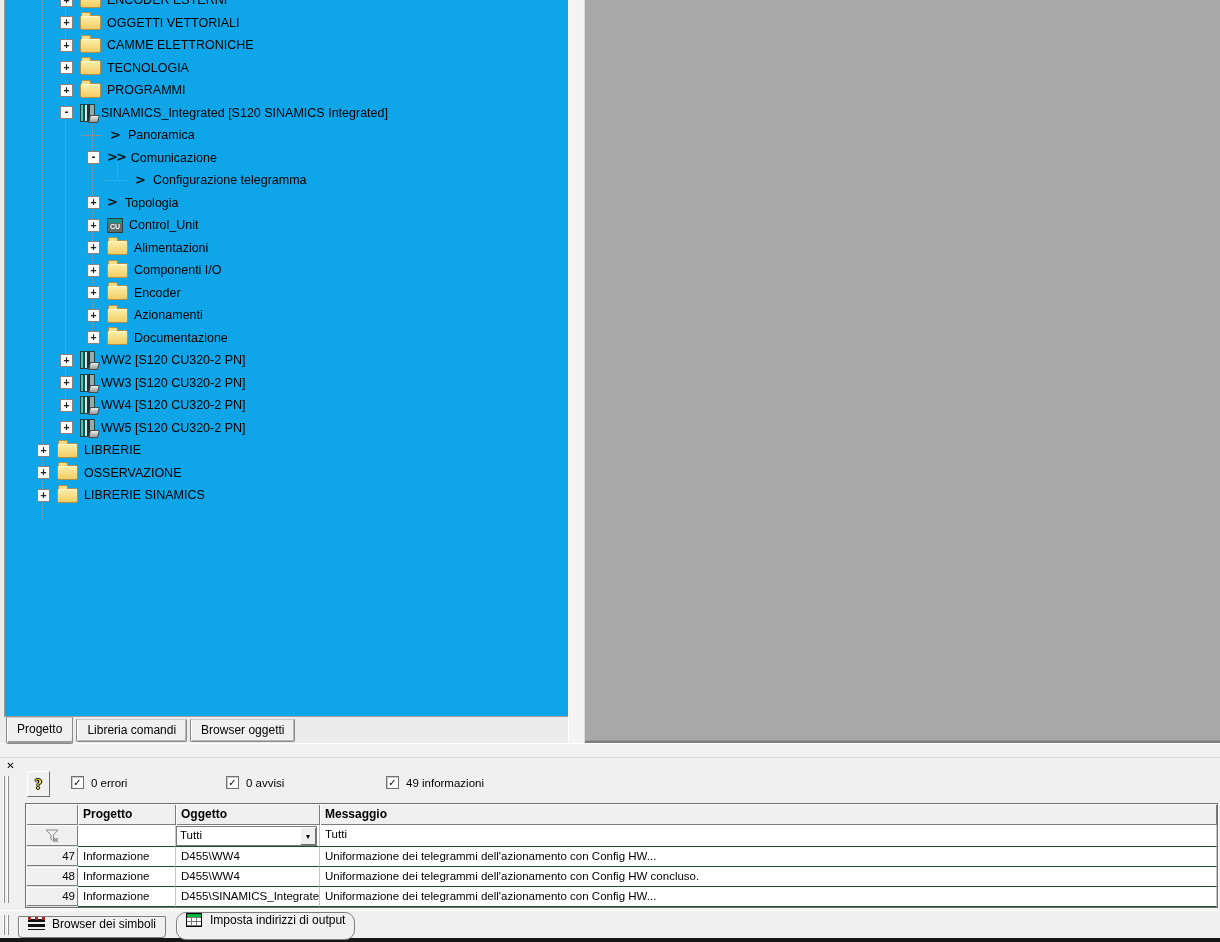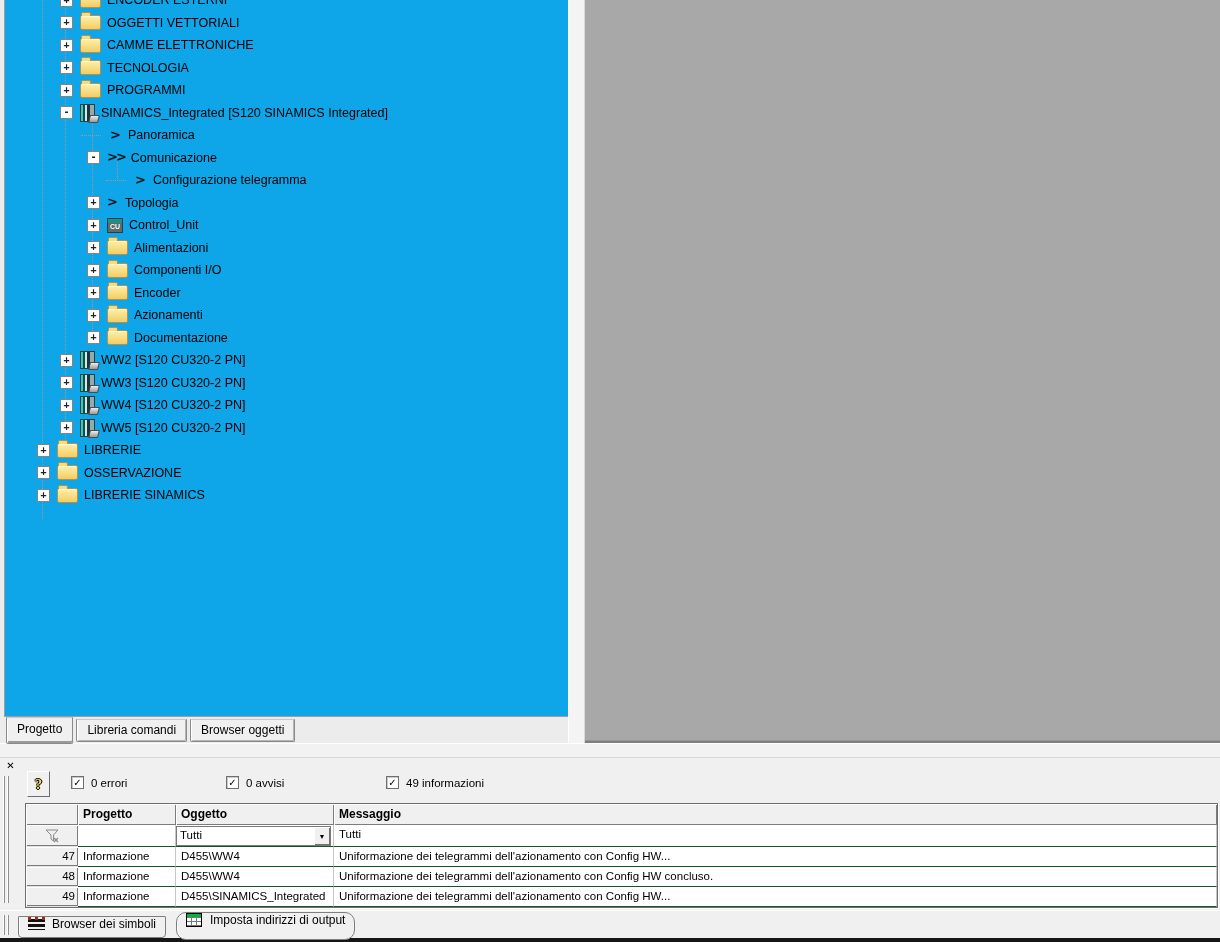--- a/index.html
+++ b/index.html
@@ -81,21 +81,21 @@
   .chk.f0{left:46px}.chk.f1{left:201px}.chk.f2{left:361px}
   .cbox{width:13px;height:13px;box-sizing:border-box;background:#fff;border:1px solid #6f6f6f;
           box-shadow:inset 1px 1px 0 #c9c9c9;margin-right:7px;
           font:bold 10px/11px "DejaVu Sans",sans-serif;text-align:center;}
   .cbox::after{content:"✓";}
   #otable{position:absolute;left:25px;top:45px;right:2px;background:#fff;
           border:1px solid #6e6e6e;box-shadow:1px 1px 0 #fff;}
   .orow{display:flex;}
   .ohead{height:21px}.ofilter{height:22px}.odata{height:20px}
   .cell{overflow:hidden;white-space:nowrap;box-sizing:border-box;}
-  .c0{width:52px;flex:none}.c1{width:98px;flex:none}.c2{width:158px;flex:none}.c3{flex:1}
+  .c0{width:52px;flex:none}.c1{width:98px;flex:none}.c2{width:144px;flex:none}.c3{flex:1}
   .ohead .cell{background:#f0f0f0;font-weight:bold;font-size:12px;line-height:20px;padding-left:5px;
           box-shadow:inset 1px 1px 0 #fff,inset -1px -1px 0 #7c7c7c;}
   .numcell{background:#f0f0f0;box-shadow:inset 1px 1px 0 #fff,inset -1px -1px 0 #7c7c7c;
           text-align:right;padding-right:3px;}
   .odata .cell,.ofilter .cell{font-size:11.5px;line-height:19px;
           border-right:1px solid #c6c6c6;border-bottom:1px solid #14532d;padding-left:5px;}
   .odata .numcell,.ofilter .numcell{border-right:none;border-bottom:1px solid #e2e2e2;padding-left:0;}
   .ofilter .funnelcell{display:flex;align-items:center;justify-content:center;padding:0;}
   .combo{position:relative;height:18px;margin:1px 2px 0 0;border:1px solid #7a7a7a;background:#fff;
           font-size:11.5px;line-height:16px;padding-left:3px;}

